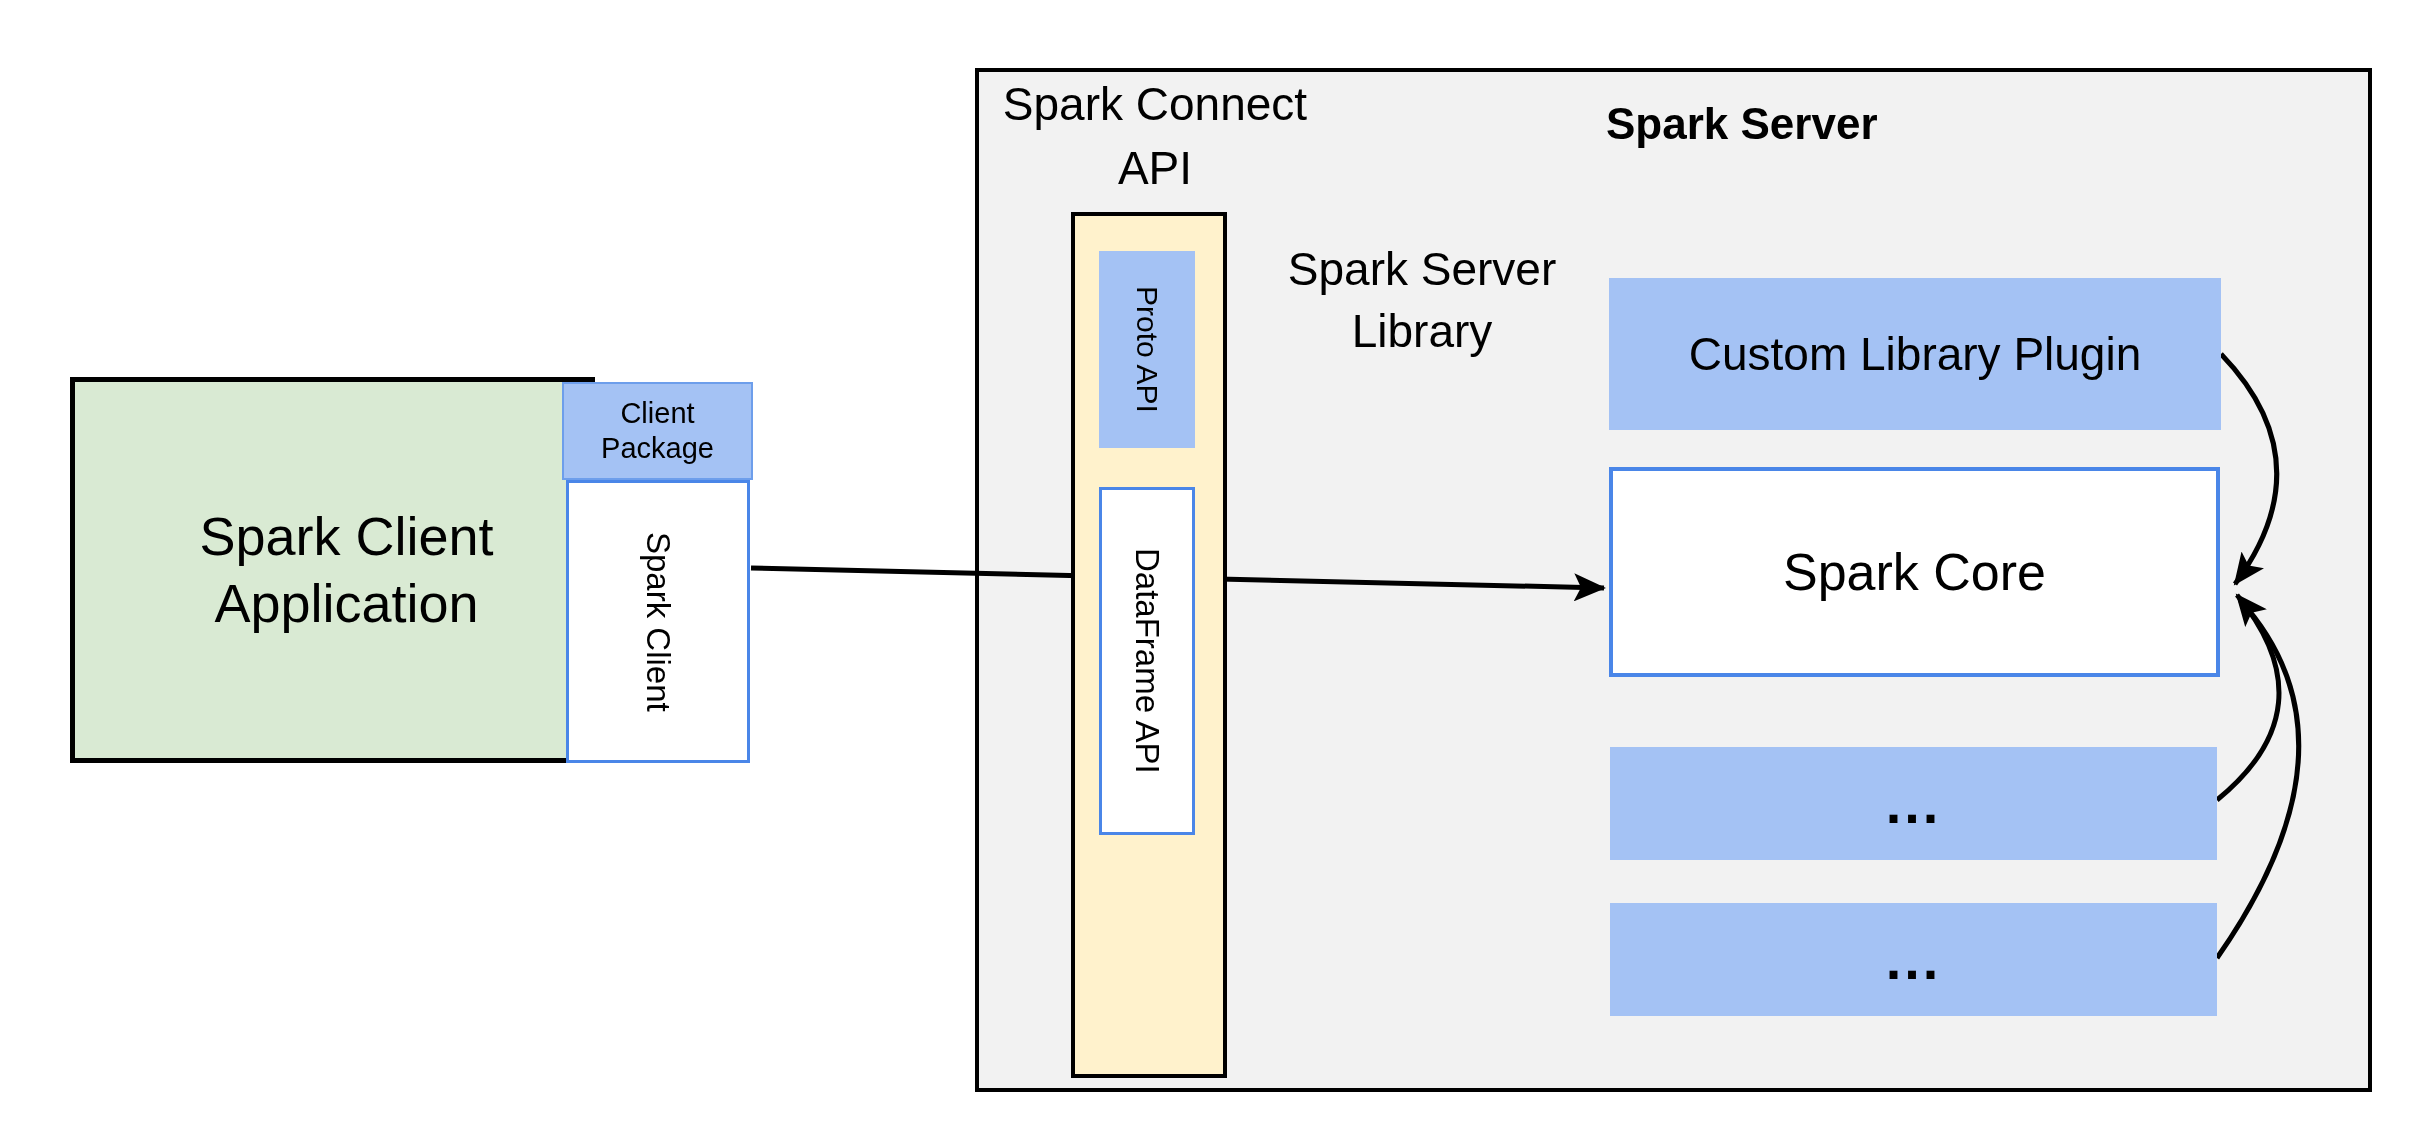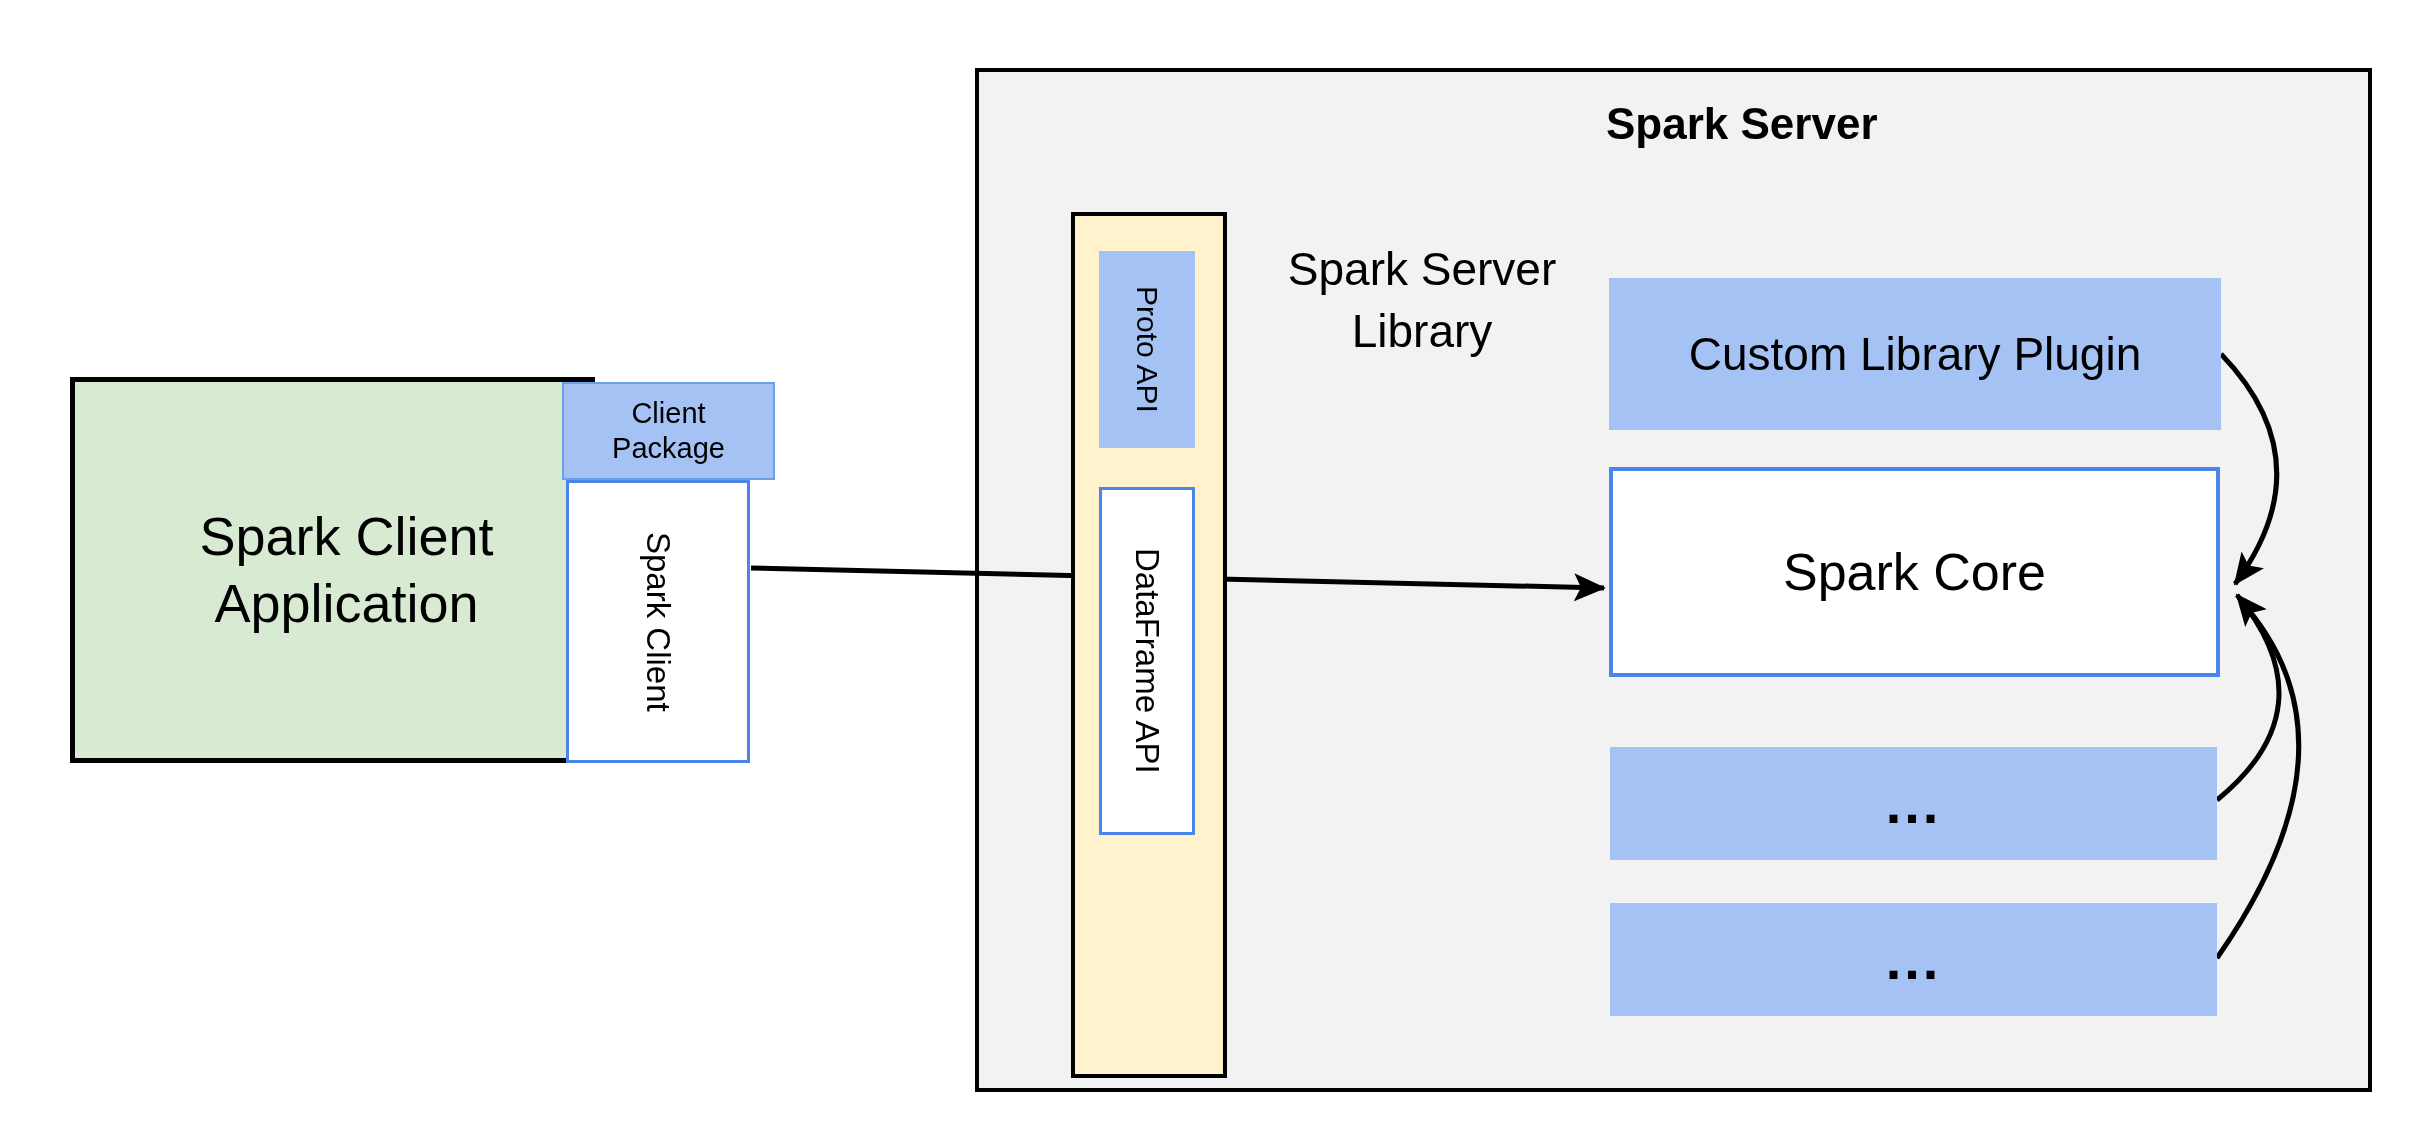--- a/index.html
+++ b/index.html
@@ -25,21 +25,21 @@
   }
   .client-app-label{
     font-size:54px;line-height:1.25;max-width:330px;
   }
 
   
   .arrows{left:0;top:0;z-index:2;}
 
   
   .client-package-box{
-    left:562px;top:382px;width:213px;height:98px;
+    left:562px;top:382px;width:191px;height:98px;
     background:#a4c2f4;border:2px solid #6d9eeb;z-index:3;
     font-size:29px;line-height:1.2;
   }
   .client-package-box .inner{max-width:150px;}
   .spark-client-box{
     left:566px;top:480px;width:184px;height:283px;
     background:#ffffff;border:3px solid #4a86e8;z-index:3;
   }
   .api-column{
     left:1071px;top:212px;width:156px;height:866px;
@@ -116,20 +116,23 @@
   </svg>
 
   <div class="abs client-package-box flexc">
     <div class="inner">Client Package</div>
   </div>
 
   <div class="abs spark-client-box flexc">
     <div class="vtext">Spark Client</div>
   </div>
 
+  <div class="abs connect-heading">
+    <span class="inner">Spark Connect API</span>
+  </div>
 
   <div class="abs api-column"></div>
 
   <div class="abs proto-box flexc">
     <div class="vtext">Proto API</div>
   </div>
 
   <div class="abs dataframe-box flexc">
     <div class="vtext">DataFrame API</div>
   </div>

